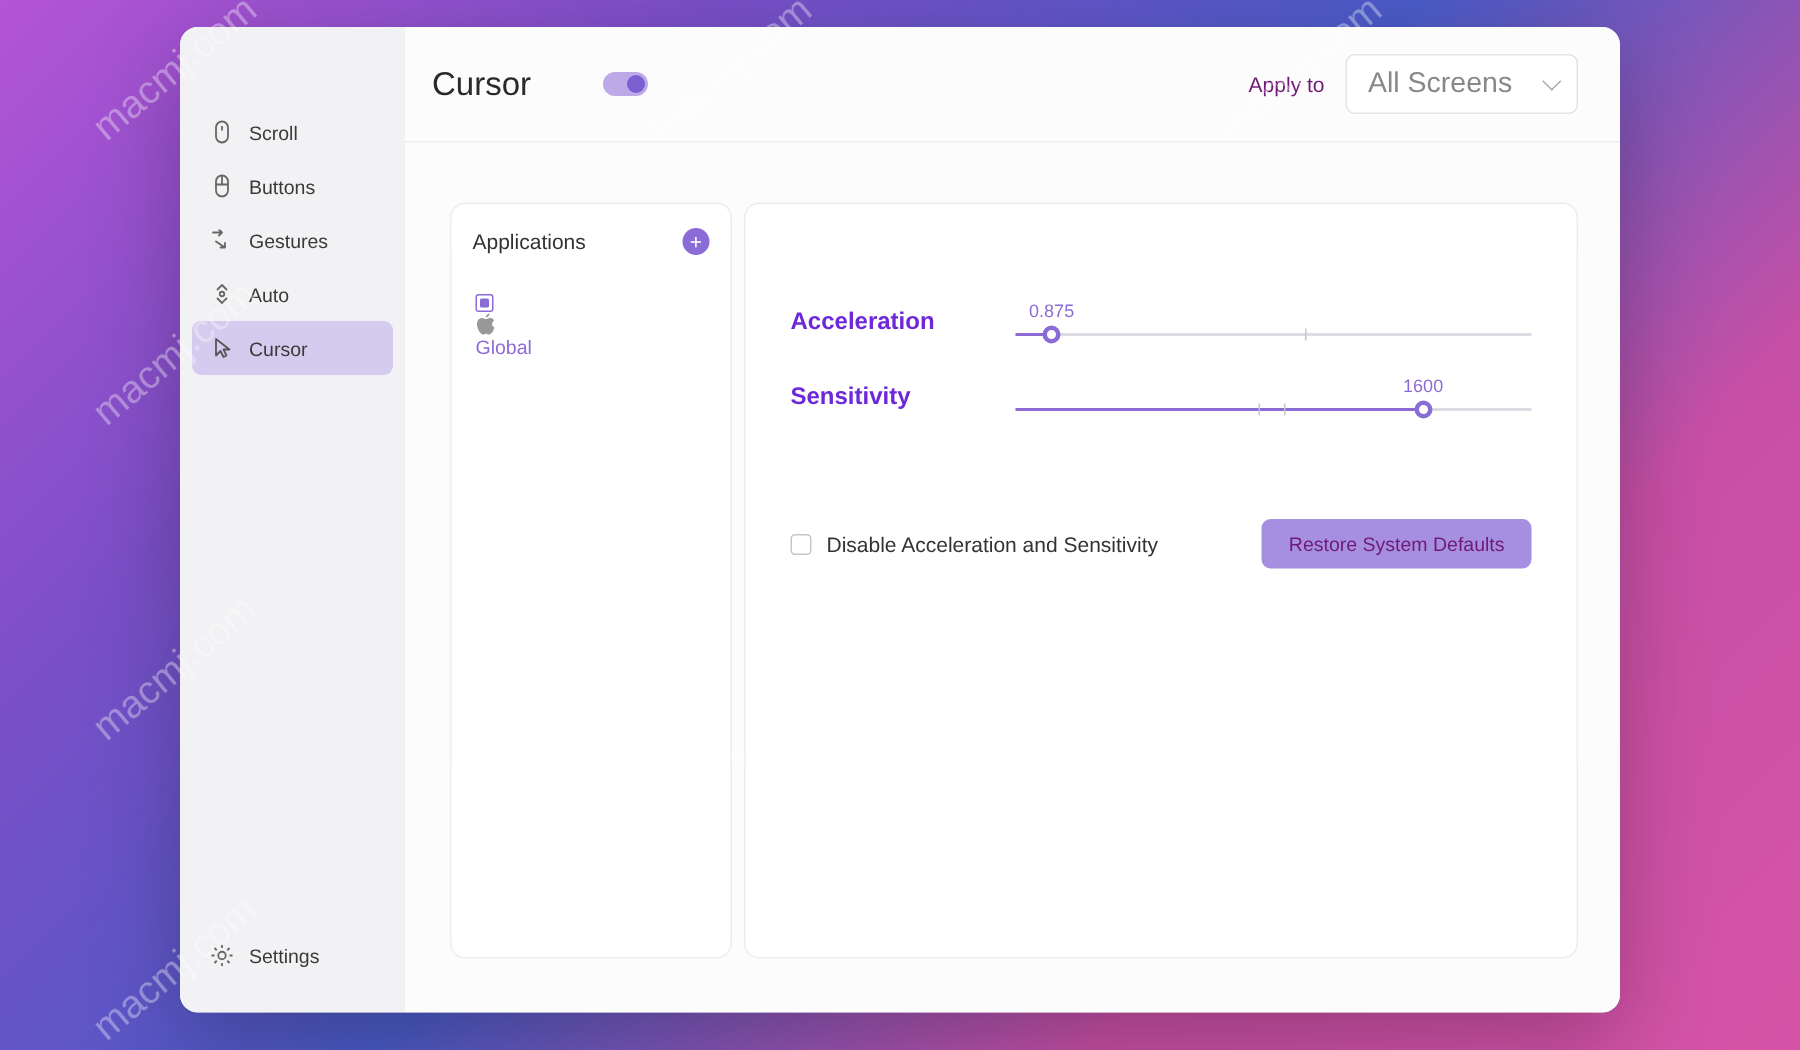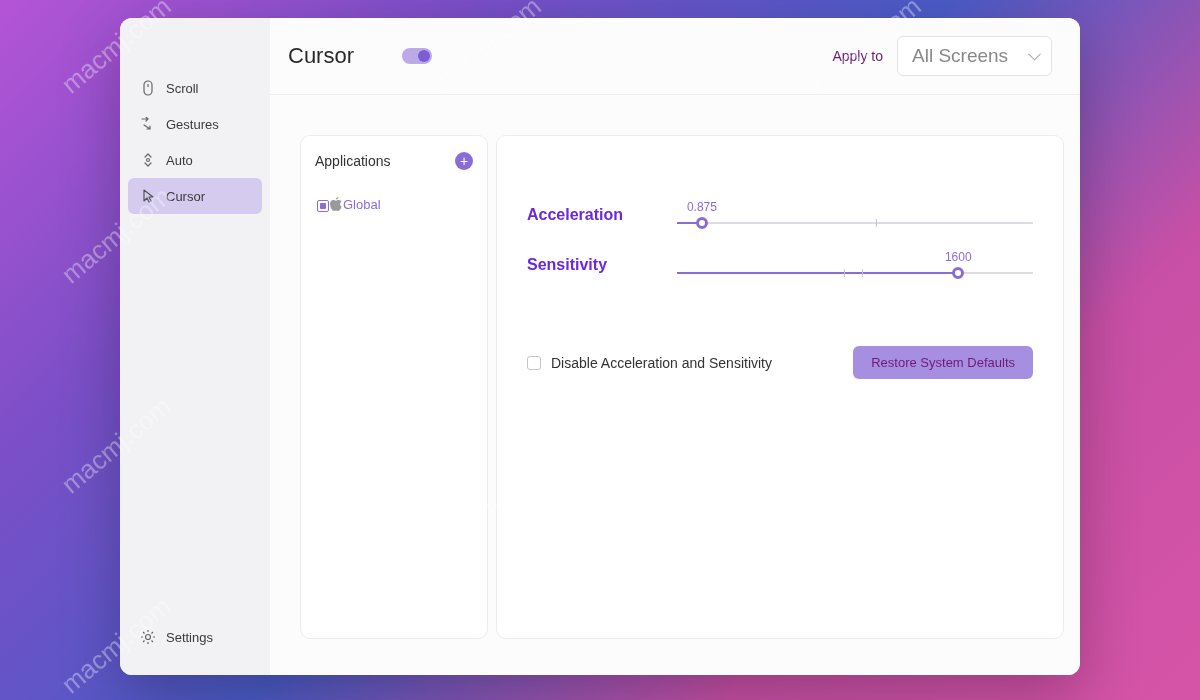--- a/index.html
+++ b/index.html
@@ -142,21 +142,21 @@
   width: 8px; height: 8px;
   border-right: 1.5px solid #aaa;
   border-bottom: 1.5px solid #aaa;
   transform: translateY(-70%) rotate(45deg);
 }
 
 .main-body {
   flex: 1;
   display: flex;
   gap: 8px;
-  padding: 40px 16px 36px 30px;
+  padding: 40px 28px 36px 30px;
 }
 
 .apps-panel {
   width: 188px;
   background: #fff;
   border: 1px solid #ececf0;
   border-radius: 10px;
   padding: 16px 14px;
 }
 
@@ -173,23 +173,24 @@
   border-radius: 50%;
   background: #8b6cd6;
   color: #fff;
   display: flex; align-items:center; justify-content:center;
   font-size: 14px;
   cursor: pointer;
 }
 
 .app-item {
   display: flex;
-  align-items: flex-end;
+  align-items: flex-start;
   padding: 6px 2px;
   cursor: pointer;
+  flex-direction: column;
 }
 .app-checkbox {
   width: 12px; height: 12px;
   border: 1.5px solid #8b6cd6;
   border-radius: 2px;
   position: relative;
 }
 .app-checkbox::after {
   content:'';
   position:absolute;
@@ -314,20 +315,30 @@
       <div class="sidebar-item">
         <span class="icon">
           <svg width="14" height="16" viewBox="0 0 14 16" fill="none">
               <rect x="3" y="1" width="8" height="14" rx="4" stroke="#666" stroke-width="1.2"></rect>
               <line x1="7" y1="4" x2="7" y2="7" stroke="#666" stroke-width="1.2"></line>
             </svg>
         </span>
         <span>Scroll</span>
       </div>
 
+      <div class="sidebar-item">
+        <span class="icon">
+          <svg width="14" height="16" viewBox="0 0 14 16" fill="none">
+              <rect x="3" y="1" width="8" height="14" rx="4" stroke="#666" stroke-width="1.2"></rect>
+              <line x1="7" y1="1" x2="7" y2="7" stroke="#666" stroke-width="1.2"></line>
+              <line x1="3" y1="7" x2="11" y2="7" stroke="#666" stroke-width="1.2"></line>
+            </svg>
+        </span>
+        <span>Buttons</span>
+      </div>
 
       <div class="sidebar-item">
         <span class="icon">
           <svg width="16" height="14" viewBox="0 0 16 14" fill="none">
               <path d="M2 2 L8 2 M8 2 L6 0 M8 2 L6 4 M4 8 L10 12 M10 12 L10 9 M10 12 L7 12" stroke="#666" stroke-width="1.2" stroke-linecap="round"></path>
             </svg>
         </span>
         <span>Gestures</span>
       </div>
 

